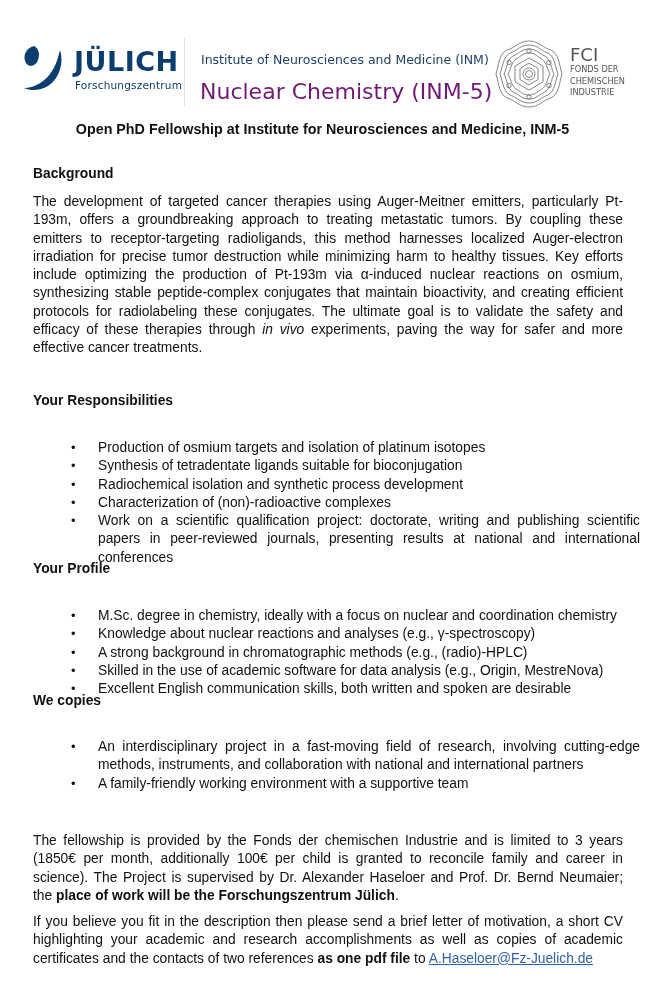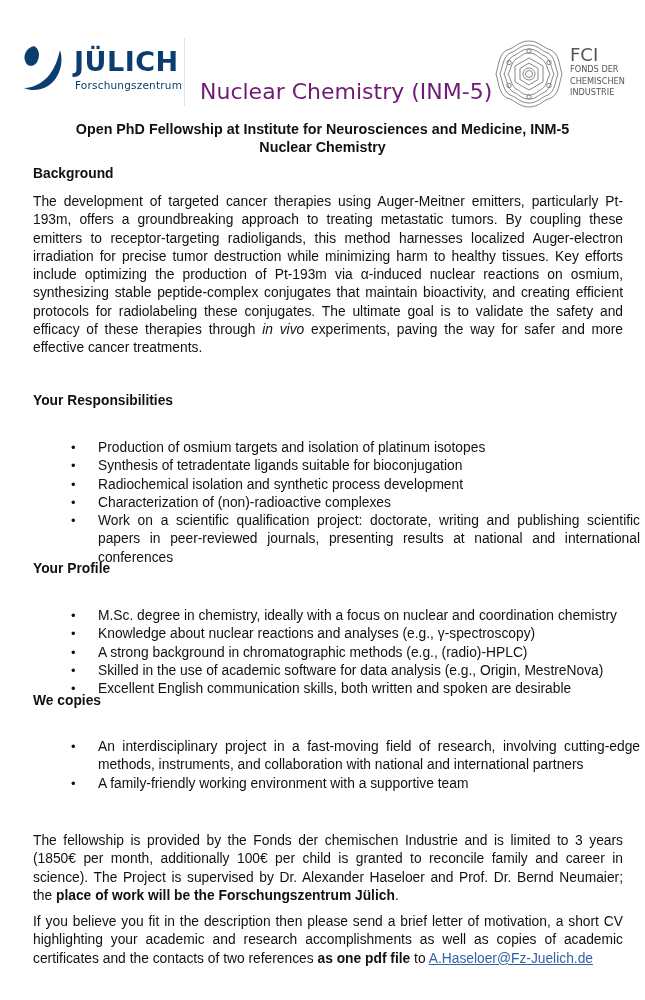--- a/index.html
+++ b/index.html
@@ -41,20 +41,21 @@
 <div class="header">
   <div class="jlogo">
     <svg width="46" height="48" viewBox="0 0 46 48">
       <path d="M14 2 C6 4 2 12 6 19 C9 24 16 22 18 16 C20 10 19 5 14 2 Z" fill="#0b3d6e"></path>
       <path d="M40 6 C44 18 40 34 28 42 C20 47 10 47 4 44 C14 44 24 38 30 30 C36 22 38 14 40 6 Z" fill="#0b3d6e"></path>
     </svg>
     <span class="jname">JÜLICH</span>
     <span class="jsub">Forschungszentrum</span>
   </div>
   <div class="divider"></div>
+  <div class="inst">Institute of Neurosciences and Medicine (INM)</div>
   <div class="dept">Nuclear Chemistry (INM-5)</div>
   <svg class="fci-emblem" width="72" height="72" viewBox="0 0 72 72">
     <g fill="none" stroke="#777" stroke-width="0.9">
       <path d="M36 3 C46 3 50 10 58 12 C66 16 66 26 69 36 C66 46 66 56 58 60 C50 62 46 69 36 69 C26 69 22 62 14 60 C6 56 6 46 3 36 C6 26 6 16 14 12 C22 10 26 3 36 3 Z"></path>
       <path d="M36 7 C45 7 48 13 55 15 C62 19 62 28 65 36 C62 44 62 53 55 57 C48 59 45 65 36 65 C27 65 24 59 17 57 C10 53 10 44 7 36 C10 28 10 19 17 15 C24 13 27 7 36 7 Z"></path>
       <path d="M36 11 C44 11 46 16 52 18 C58 22 58 30 61 36 C58 42 58 50 52 54 C46 56 44 61 36 61 C28 61 26 56 20 54 C14 50 14 42 11 36 C14 30 14 22 20 18 C26 16 28 11 36 11 Z"></path>
       <path d="M36 15 C43 15 44 19 49 21 C54 25 54 31 57 36 C54 41 54 47 49 51 C44 53 43 57 36 57 C29 57 28 53 23 51 C18 47 18 41 15 36 C18 31 18 25 23 21 C28 19 29 15 36 15 Z"></path>
       <path d="M36 20 L50 28 L50 44 L36 52 L22 44 L22 28 Z"></path>
       <path d="M36 25 L45 30.5 L45 41.5 L36 47 L27 41.5 L27 30.5 Z"></path>
       <circle cx="36" cy="36" r="6"></circle>
@@ -70,21 +71,20 @@
   <div class="fci-text">
     <div class="fci-abbr">FCI</div>
     <div class="fci-line">FONDS DER</div>
     <div class="fci-line">CHEMISCHEN</div>
     <div class="fci-line">INDUSTRIE</div>
   </div>
 </div>
 
 <div class="title">
   <div>Open PhD Fellowship at Institute for Neurosciences and Medicine, INM-5</div>
-  <div>Nuclear Chemistry</div>
 </div>
 
 <div class="sect-h" style="top:166px;">Background</div>
 <div class="para" style="top:193px;"><span>The development of targeted cancer therapies using Auger-Meitner emitters, particularly Pt-193m, offers a groundbreaking approach to treating metastatic tumors. By coupling these emitters to receptor-targeting radioligands, this method harnesses localized Auger-electron irradiation for precise tumor destruction while minimizing harm to healthy tissues. Key efforts include optimizing the production of Pt-193m via α-induced nuclear reactions on osmium, synthesizing stable peptide-complex conjugates that maintain bioactivity, and creating efficient protocols for radiolabeling these conjugates. The ultimate goal is to validate the safety and efficacy of these therapies through </span><i>in vivo</i><span> experiments, paving the way for safer and more effective cancer treatments.</span></div>
 
 <div class="sect-h" style="top:393px;">Your Responsibilities</div>
 <ul class="bl" style="top:422px;">
   <li>Production of osmium targets and isolation of platinum isotopes</li>
   <li>Synthesis of tetradentate ligands suitable for bioconjugation</li>
   <li>Radiochemical isolation and synthetic process development</li>

